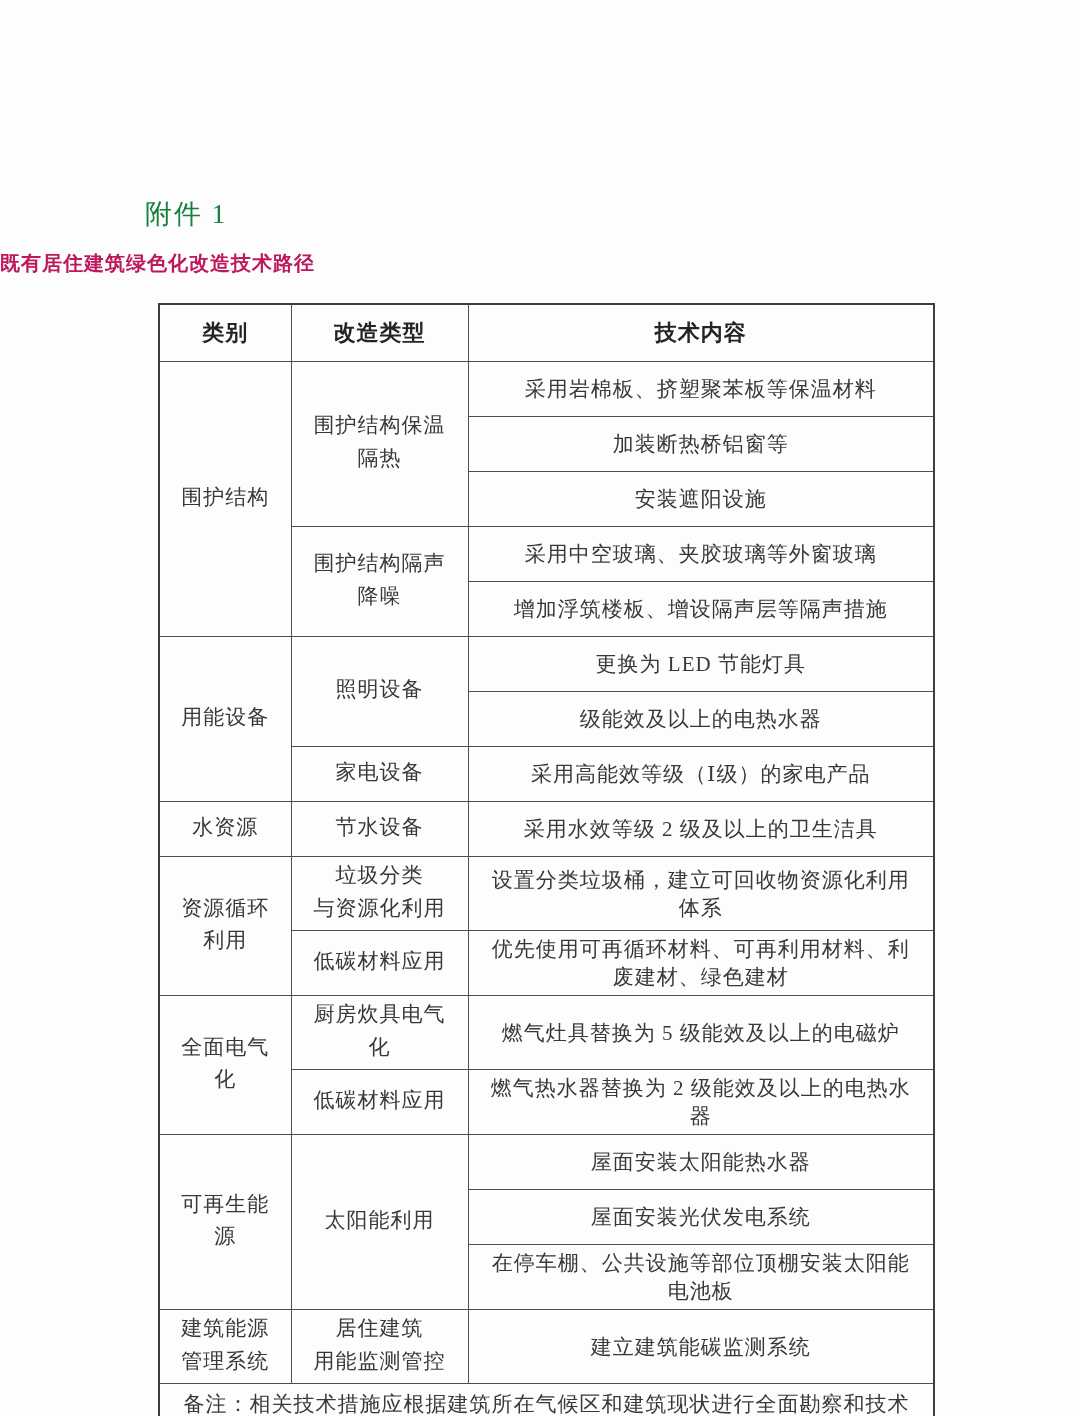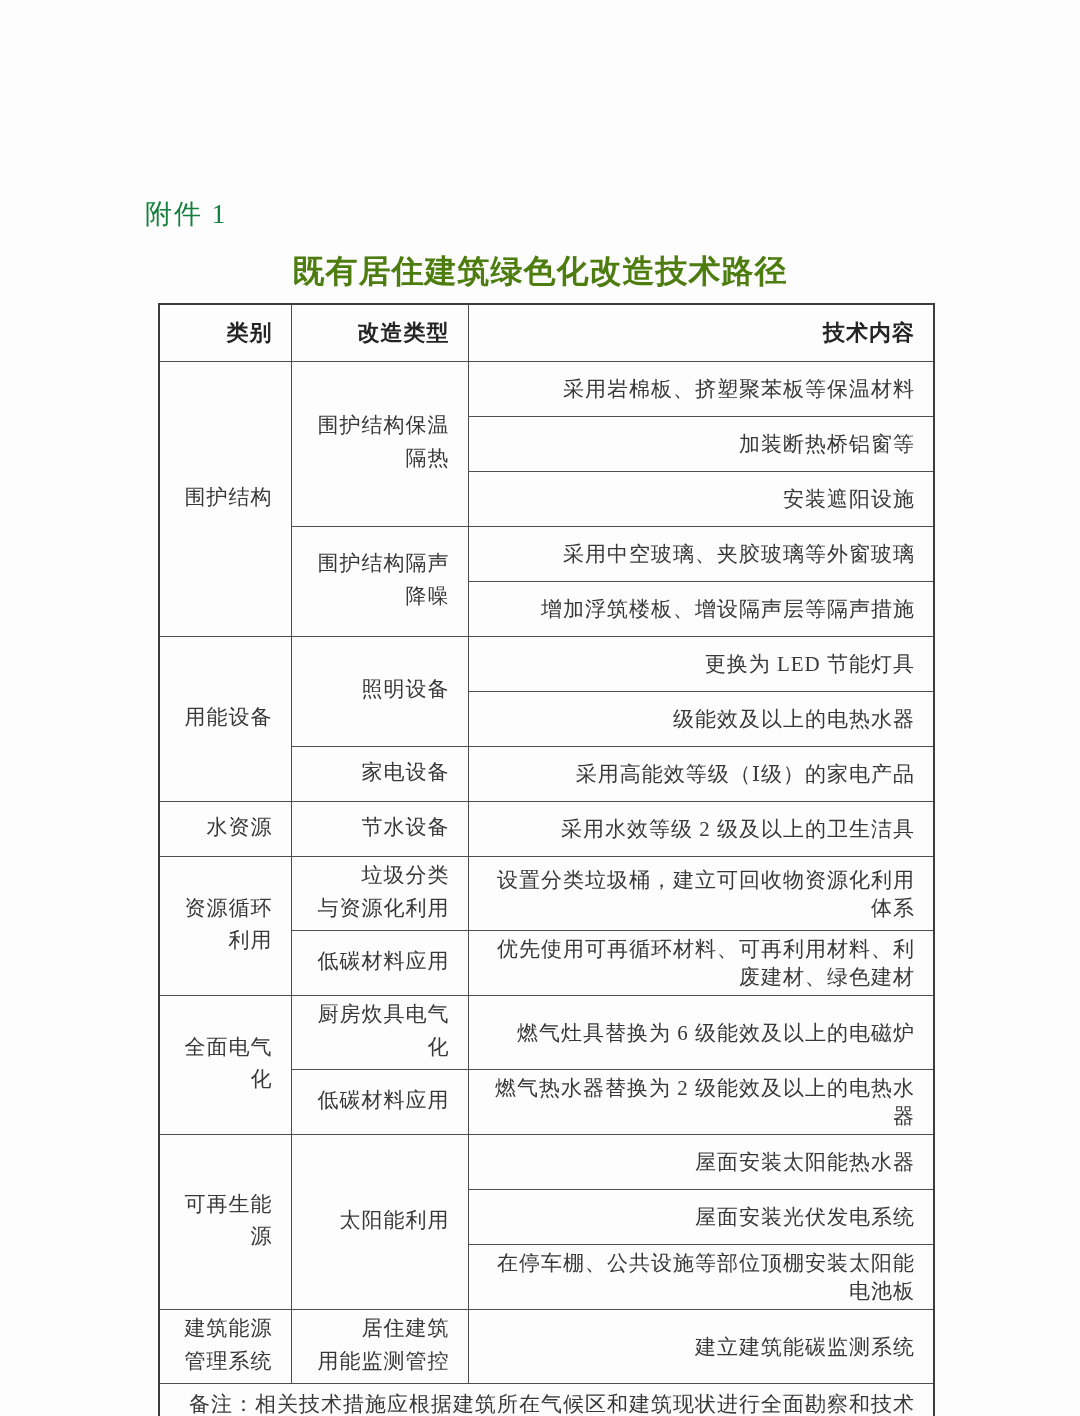--- a/index.html
+++ b/index.html
@@ -26,38 +26,37 @@
     top: 196px;
     font-size: 27px;
     letter-spacing: 2px;
     color: #15803d;
   }
   .doc-title {
     position: absolute;
     left: 0;
     top: 250px;
     width: 100%;
-    text-align: center;
     font-family: "Liberation Sans", "DejaVu Sans", sans-serif;
     font-weight: bold;
-    font-size: 32px;
+    font-size: 20px;
     letter-spacing: 1px;
-    color: #4d7c0f;
+    color: #be185d;
   }
   table.main-table {
     position: absolute;
     left: 158px;
     top: 303px;
     width: 775px;
     border-collapse: collapse;
     table-layout: fixed;
   }
   table.main-table td, table.main-table th {
     border: 1px solid #4e4e4e;
-    text-align: right;
+    text-align: center;
     vertical-align: middle;
     font-size: 21px;
     letter-spacing: 1px;
     padding: 4px 18px;
     color: #383838;
   }
   table.main-table {
     border: 2px solid #3d3d3d;
   }
   table.main-table th {
@@ -152,21 +151,21 @@
         <td class="cell-single">设置分类垃圾桶，建立可回收物资源化利用体系</td>
       </tr>
       <tr>
         <td class="type-cell">低碳材料应用</td>
         <td>优先使用可再循环材料、可再利用材料、利废建材、绿色建材</td>
       </tr>
 
       <tr>
         <td class="cat-cell" rowspan="2">全面电气化</td>
         <td class="type-cell">厨房炊具电气化</td>
-        <td class="cell-single">燃气灶具替换为 6 级能效及以上的电磁炉</td>
+        <td class="cell-single">燃气灶具替换为 5 级能效及以上的电磁炉</td>
       </tr>
       <tr>
         <td class="type-cell">低碳材料应用</td>
         <td class="cell-single">燃气热水器替换为 2 级能效及以上的电热水器</td>
       </tr>
 
       <tr>
         <td class="cat-cell" rowspan="3">可再生能源</td>
         <td class="type-cell" rowspan="3">太阳能利用</td>
         <td class="cell-single">屋面安装太阳能热水器</td>

